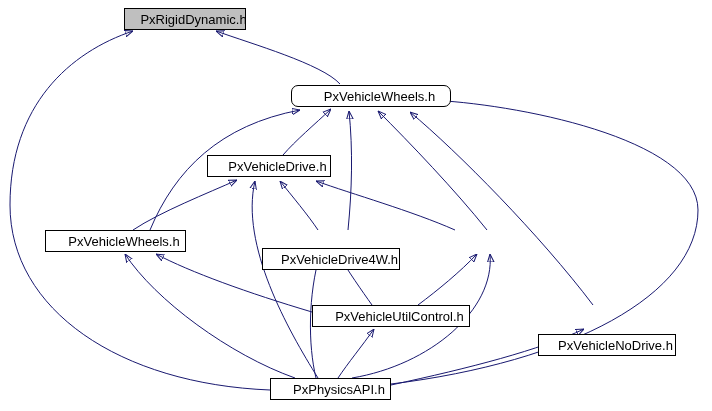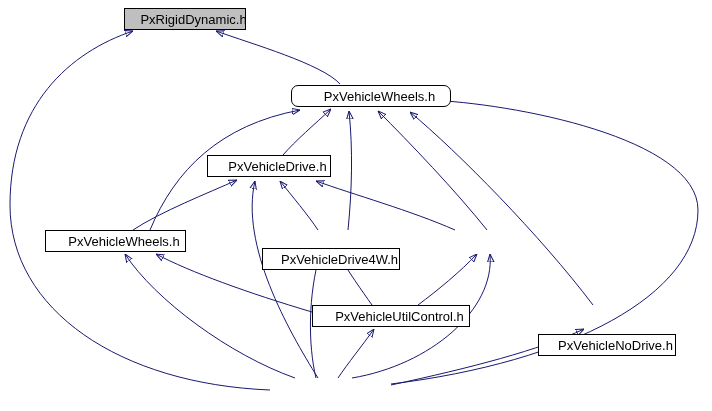--- a/index.html
+++ b/index.html
@@ -86,14 +86,17 @@
 
 
   <div class="node" style="left:312px;top:305px;width:158px;">
     <span>PxVehicleUtilControl.h</span>
   </div>
 
   <div class="node" style="left:538px;top:305px;width:138px;margin-top:29px;">
     <span>PxVehicleNoDrive.h</span>
   </div>
 
+  <div class="node" style="left:270px;top:378px;width:121px;">
+    <span>PxPhysicsAPI.h</span>
+  </div>
 
 </div>
 
 </body></html>

